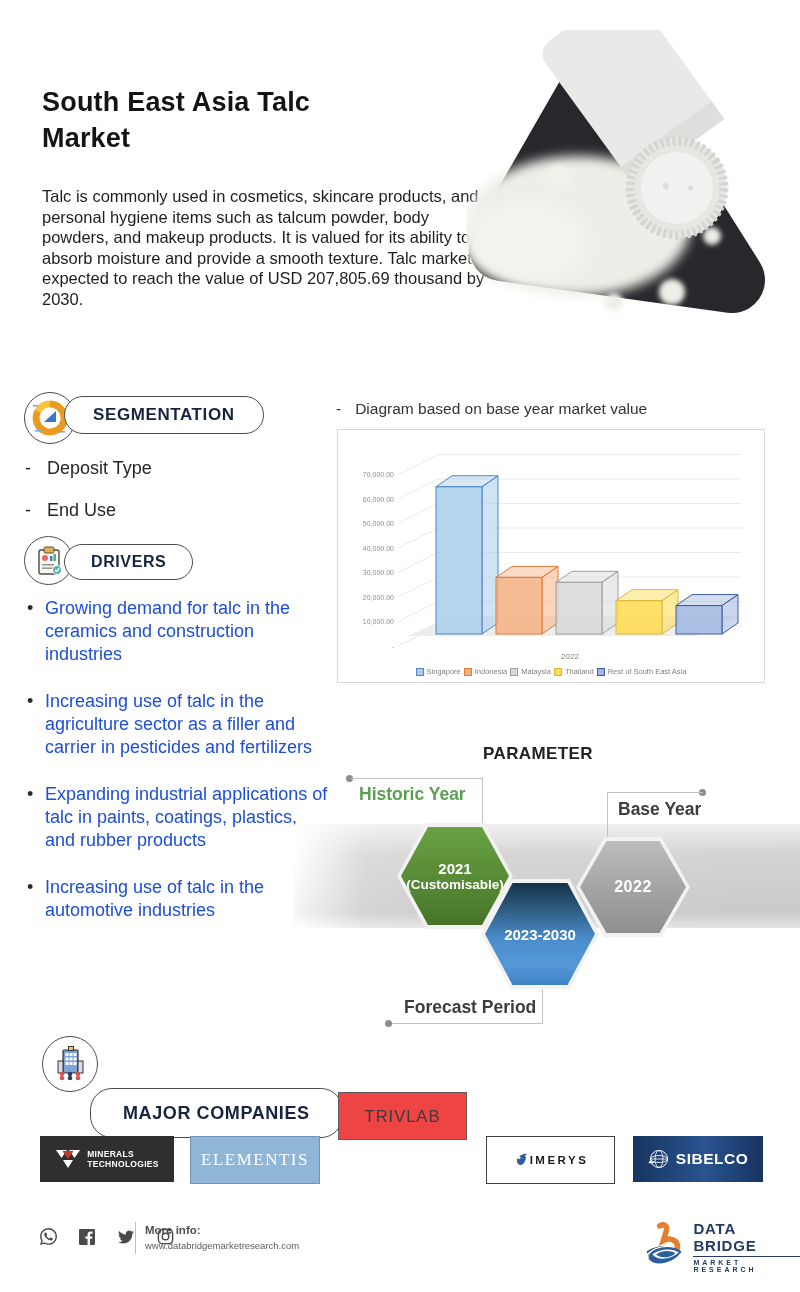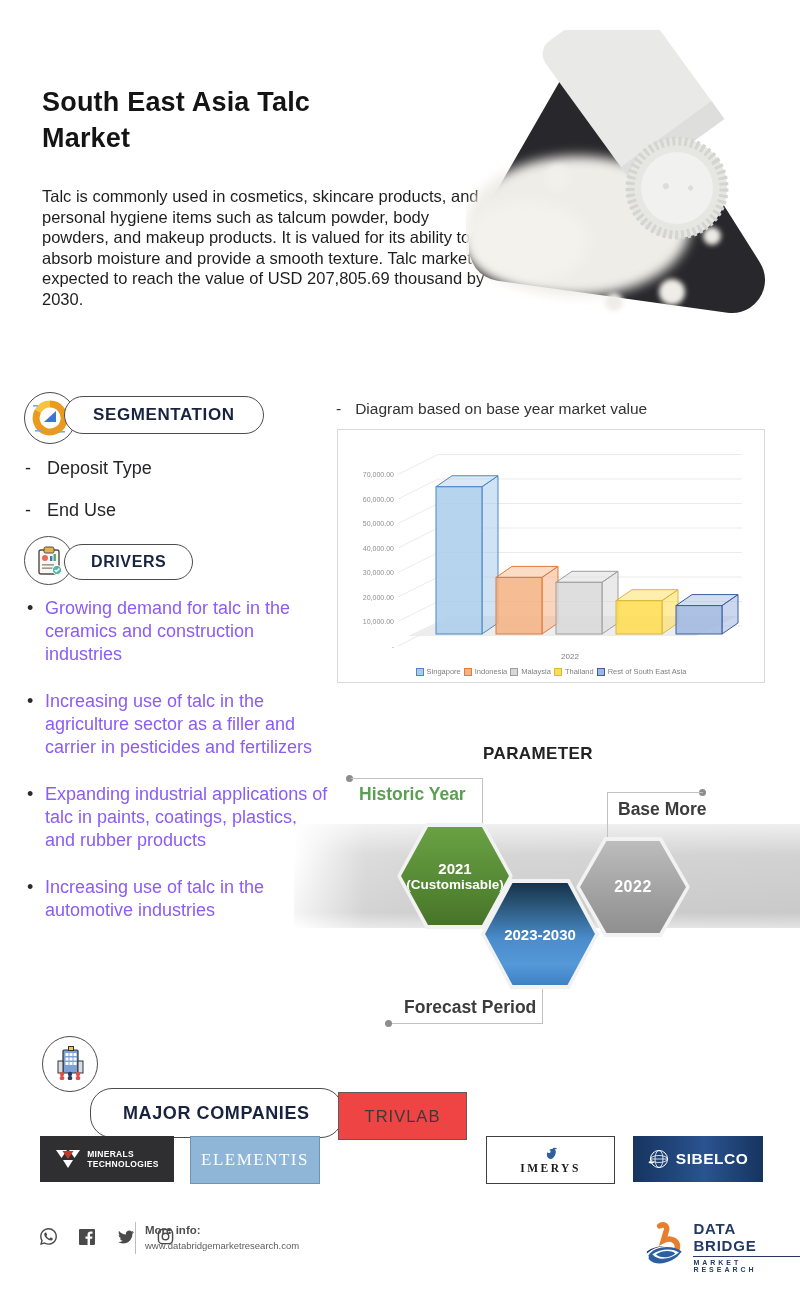--- a/index.html
+++ b/index.html
@@ -7,21 +7,21 @@
         font-family:"Liberation Sans","DejaVu Sans",sans-serif;color:#1f1f1f;}
   .abs{position:absolute;}
   .title{font-size:27px;line-height:36px;font-weight:700;color:#141414;letter-spacing:.2px;}
   .desc{font-size:16.5px;line-height:20.6px;color:#1e1e1e;}
   .pill{display:inline-flex;align-items:center;justify-content:center;border:1.6px solid #4c4c4c;
         border-radius:22px;background:#fff;color:#18243f;font-weight:800;letter-spacing:.6px;}
   .icon-circle{border:1.6px solid #4c4c4c;border-radius:50%;background:#fff;display:flex;
         align-items:center;justify-content:center;}
   .dash-item{font-size:18px;color:#26262a;display:flex;gap:16px;}
   .bullets{margin:0;padding:0 0 0 2px;list-style:none;}
-  .bullets li{position:relative;padding-left:18px;font-size:18px;line-height:23px;color:#8b5cf6;margin-bottom:24px;}
+  .bullets li{position:relative;padding-left:18px;font-size:18px;line-height:23px;color:#1d4ed8;margin-bottom:24px;}
   .bullets li::before{content:"•";position:absolute;left:0;top:0;color:#2b2b2e;}
   .chart-card{background:#fff;border:1px solid #d9d9d9;}
   .legend-row{position:absolute;left:0;right:0;bottom:6px;display:flex;justify-content:center;gap:3px;}
   .legend-item{display:flex;align-items:center;gap:3px;font-size:7.5px;color:#7f7f7f;}
   .legend-item .sq{width:6px;height:6px;display:inline-block;}
   .param-title{font-size:17px;font-weight:800;color:#222;letter-spacing:.4px;text-align:center;}
   .ribbon{background:linear-gradient(90deg,rgba(214,214,214,0) 0%,rgba(214,214,214,.85) 14%,#d6d6d6 30%,#d2d2d2 100%);}
   .ribbon::before{content:"";position:absolute;inset:0;
         background:linear-gradient(180deg,rgba(255,255,255,.65),rgba(255,255,255,0) 30%,rgba(0,0,0,.04) 85%,rgba(255,255,255,.4));}
   .hex{clip-path:polygon(25% 0%,75% 0%,100% 50%,75% 100%,25% 100%,0% 50%);}
@@ -189,21 +189,21 @@
   <div class="abs ribbon" style="left:294px;top:824px;width:506px;height:104px;"></div>
 
   <div class="abs conn-dot" style="left:346px;top:775px;"></div>
   <div class="abs conn" style="left:351px;top:778px;width:132px;height:1.4px;"></div>
   <div class="abs conn" style="left:482px;top:778px;width:1.4px;height:48px;"></div>
   <div class="abs param-label" style="left:359px;top:784px;color:#5BA052;">Historic Year</div>
 
   <div class="abs conn-dot" style="left:699px;top:789px;"></div>
   <div class="abs conn" style="left:607px;top:792px;width:96px;height:1.4px;"></div>
   <div class="abs conn" style="left:607px;top:792px;width:1.4px;height:46px;"></div>
-  <div class="abs param-label" style="left:618px;top:799px;">Base More</div>
+  <div class="abs param-label" style="left:618px;top:799px;">Base Year</div>
 
   <div class="abs conn" style="left:542px;top:988px;width:1.4px;height:36px;"></div>
   <div class="abs conn" style="left:391px;top:1023px;width:152px;height:1.4px;"></div>
   <div class="abs conn-dot" style="left:385px;top:1020px;"></div>
   <div class="abs param-label" style="left:404px;top:997px;">Forecast Period</div>
 
   <div class="abs hex hex-outer" style="left:397px;top:823px;width:116px;height:106px;">
     <div class="hex hex-inner" style="background:linear-gradient(180deg,#6AA144,#568A35 55%,#477428);">
       <span style="font-size:15px;">2021</span>
       <span style="font-size:13.5px;">(Customisable)</span>
@@ -263,21 +263,21 @@
   </div>
 
   <div class="abs logo-card" style="left:190px;top:1136px;width:128px;height:46px;background:#8FB6D6;border:1px solid #6f93b5;">
     <span style="font-family:'Liberation Serif','DejaVu Serif',serif;font-size:17px;color:#fdfdfd;letter-spacing:1.5px;">ELEMENTIS</span>
   </div>
 
   <div class="abs logo-card" style="left:338px;top:1092px;width:127px;height:46px;background:#ef4444;border:1.2px solid #5c5c5c;">
     <span style="font-size:16.5px;color:#3a3a3a;letter-spacing:1px;">TRIVLAB</span>
   </div>
 
-  <div class="abs logo-card" style="left:486px;top:1136px;width:127px;height:46px;background:#fff;border:1.2px solid #3f3f3f;flex-direction:column;gap:1px;font-family:Liberation Serif, serif;">
+  <div class="abs logo-card" style="left:486px;top:1136px;width:127px;height:46px;background:#fff;border:1.2px solid #3f3f3f;flex-direction:row;gap:1px;">
     <svg width="16" height="14" viewBox="0 0 16 14">
       <path d="M4 9 C3 4 8 1 11 2 C14 3 13 8 10 11 C8 13 5 12 4 9 Z" fill="#2D5E9E"></path>
       <circle cx="6" cy="4.5" r="1.6" fill="#fff"></circle>
       <path d="M10 1 q3 -1 4 1 q-2 0 -4 1 Z" fill="#2D5E9E"></path>
     </svg>
     <span style="font-size:11.5px;font-weight:700;color:#1c1c1c;letter-spacing:2.5px;">IMERYS</span>
   </div>
 
   <div class="abs logo-card" style="left:633px;top:1136px;width:130px;height:46px;background:linear-gradient(90deg,#16345F,#2A5390 55%,#16345F);gap:6px;">
     <svg width="22" height="22" viewBox="0 0 22 22">

